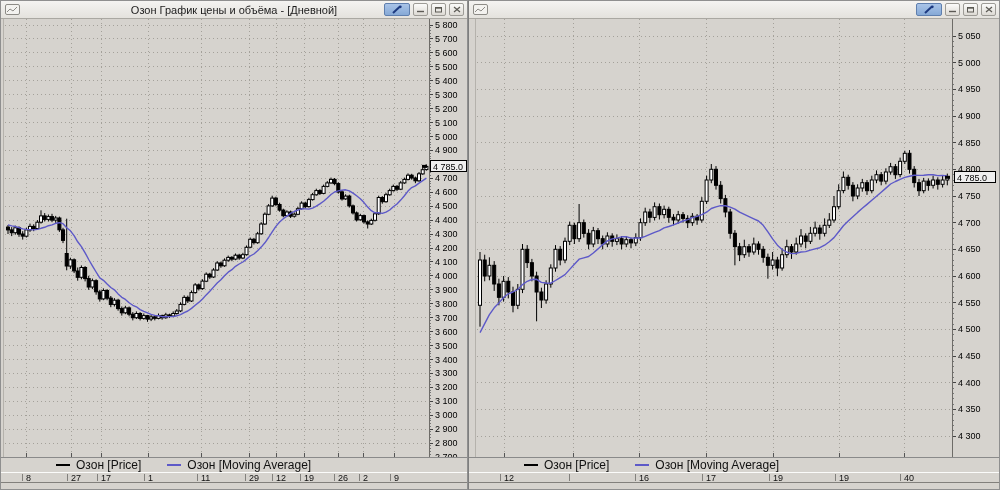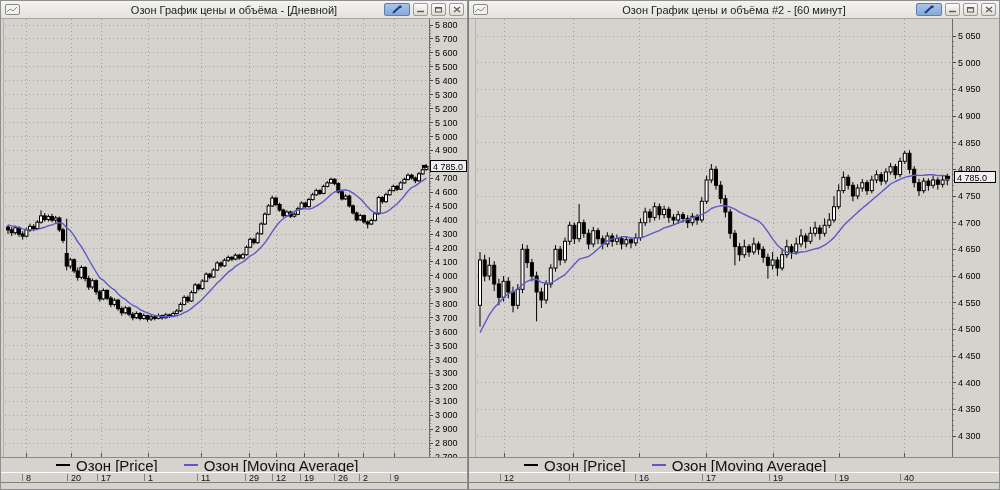--- a/index.html
+++ b/index.html
@@ -14,21 +14,21 @@
   .titlebar .title { font-size:11px; color:#1c1c1c; }
   .title-icon { position:absolute; left:4px; top:3px; width:15px; height:11px; }
   .btns { position:absolute; right:3px; top:2px; display:flex; gap:3px; }
   .tbtn { width:15px; height:13px; background:linear-gradient(#fbfbfa,#dddad4); border:1px solid #9d9b96;
     border-radius:2px; display:flex; align-items:center; justify-content:center; padding:0; cursor:default; }
   .tbtn.pin { width:26px; background:linear-gradient(#a9c4e8,#86a9d6); border-color:#5f7fae; }
   .chart-wrap { flex:0 0 438px; height:438px; position:relative; background:#d6d3ce; }
   .chart-wrap svg { display:block; }
   .legend { flex:0 0 15px; height:15px; background:#d6d3ce; border-top:1px solid #8a8a8a;
     display:flex; align-items:center; padding-left:55px; gap:26px; }
-  .legend-item { display:flex; align-items:center; gap:6px; font-size:15px; color:#111; }
+  .legend-item { display:flex; align-items:center; gap:6px; font-size:12px; color:#111; }
   .legend-item .dash { display:inline-block; width:14px; height:0; border-top:2px solid #000; }
   .xrow { position:relative; background:#d6d3ce; border-top:1px solid #fbfbfa; border-bottom:1px solid #82807c; overflow:hidden; }
   .row-days { flex:0 0 11px; height:11px; }
   .row-months { flex:0 0 8px; height:8px; border-bottom:none; }
   .row-filler { flex:1 1 auto; background:#d6d3ce; }
   .xrow .sep { position:absolute; top:1px; bottom:1px; width:1px; background:#82807c; }
   .xrow .lbl { position:absolute; top:0; font-size:9px; line-height:10px; color:#111; white-space:nowrap; }
   .row-months .lbl { line-height:8px; }
 </style>
 </head>
@@ -558,21 +558,21 @@
       </span>
       <span class="legend-item">
         <span class="dash" style="border-color:#5d59c8"></span>
         <span>Озон [Moving Average]</span>
       </span>
     </div>
     <div class="xrow row-days" id="days-daily">
         <div class="sep" style="left: 21px;"></div>
         <span class="lbl" style="left: 25px;">8</span>
         <div class="sep" style="left: 66px;"></div>
-        <span class="lbl" style="left: 70px;">20</span>
+        <span class="lbl" style="left: 70px;">27</span>
         <div class="sep" style="left: 96px;"></div>
         <span class="lbl" style="left: 100px;">17</span>
         <div class="sep" style="left: 143px;"></div>
         <span class="lbl" style="left: 147px;">1</span>
         <div class="sep" style="left: 196px;"></div>
         <span class="lbl" style="left: 200px;">11</span>
         <div class="sep" style="left: 244px;"></div>
         <span class="lbl" style="left: 248px; text-decoration: underline;">29</span>
         <div class="sep" style="left: 271px;"></div>
         <span class="lbl" style="left: 275px;">12</span>
@@ -586,21 +586,20 @@
         <span class="lbl" style="left: 393px;">9</span>
       </div>
   </div>
 
   <div class="window right">
     <div class="titlebar">
       <svg class="title-icon" viewBox="0 0 15 11">
         <rect x="0.5" y="0.5" width="14" height="10" rx="1.5" fill="#f3f2ef" stroke="#8d8b86"></rect>
         <polyline points="2,8 5,5 8,7 12,3" fill="none" stroke="#8d8b86" stroke-width="1"></polyline>
       </svg>
-      <span class="title">Озон График цены и объёма #2 - [60 минут]</span>
       <div class="btns">
         <button class="tbtn pin">
           <svg width="12" height="9" viewBox="0 0 12 9">
             <line x1="2" y1="8" x2="9" y2="1.5" stroke="#1d3a80" stroke-width="2"></line>
             <circle cx="9.3" cy="1.8" r="1.4" fill="#1d3a80"></circle>
           </svg>
         </button>
         <button class="tbtn">
           <svg width="9" height="7" viewBox="0 0 9 7">
             <line x1="1" y1="5.5" x2="8" y2="5.5" stroke="#5c5a55" stroke-width="1.4"></line>

